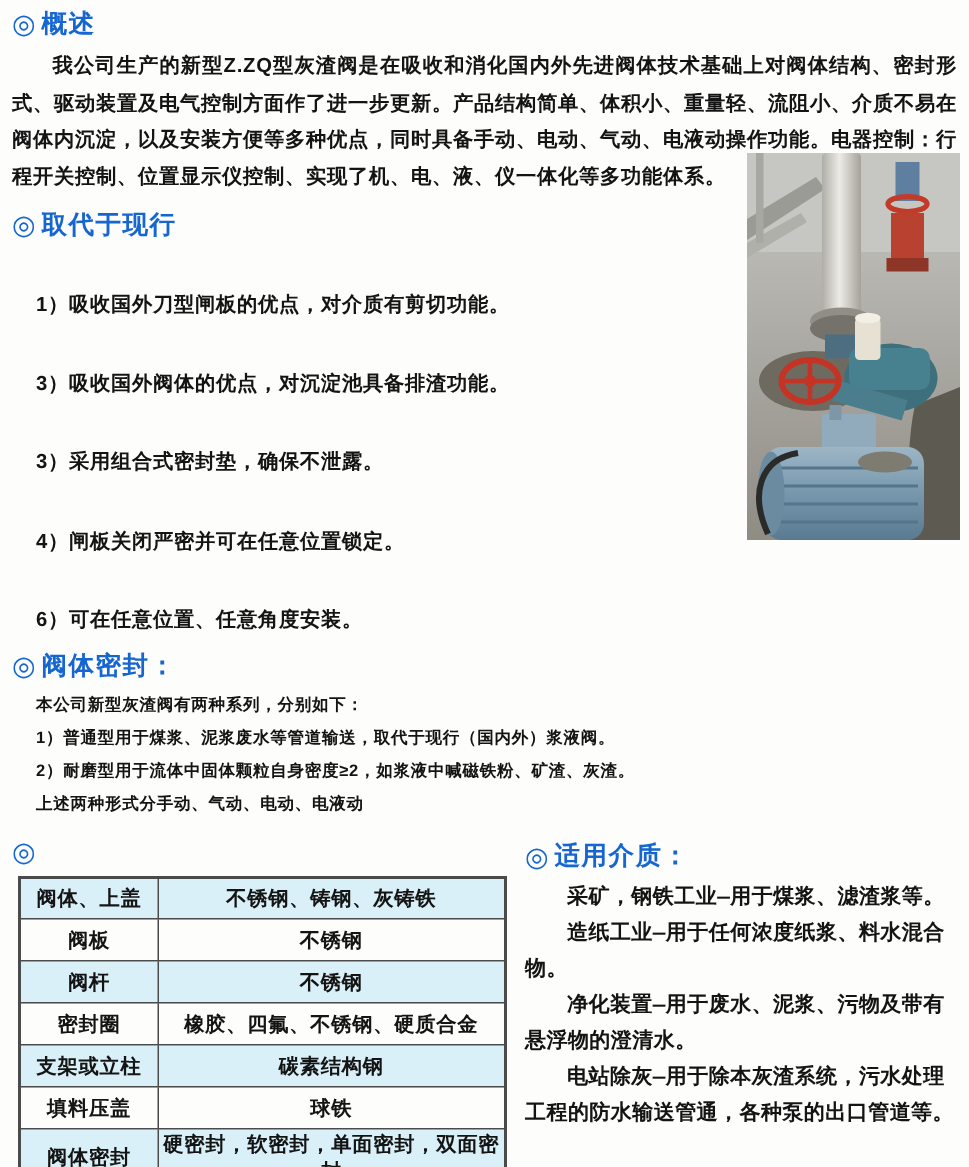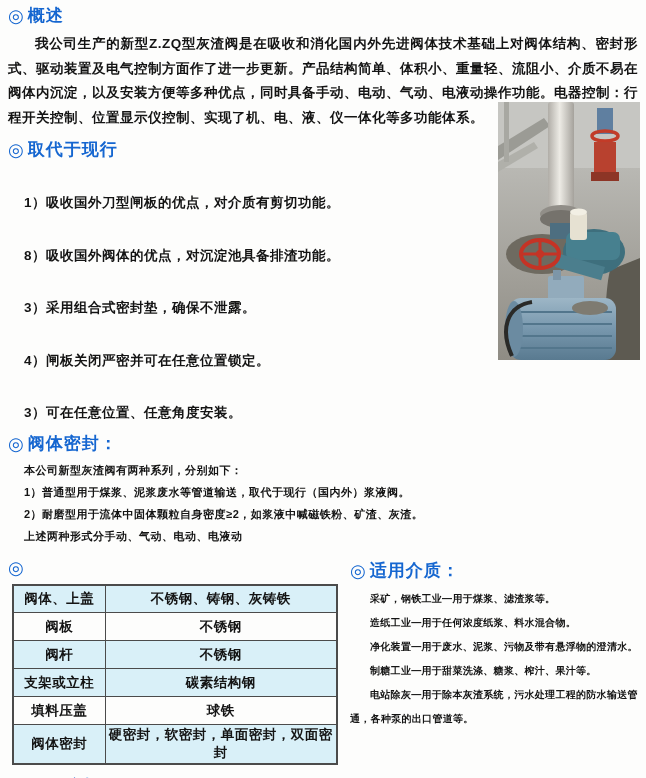--- a/index.html
+++ b/index.html
@@ -45,22 +45,22 @@
     width:326px; margin:7px 0 0 4px;
     border:2px solid #4b4b4b;
   }
   .materials-table td {
     border:1.5px solid #4b4b4b; height:28px;
     font-size:13.5px; font-weight:600; text-align:center; letter-spacing:0.5px;
   }
   .materials-table td.lbl { width:92px; }
   .media-paras { margin-top:4px; }
   .media-paras p {
-    margin:0; font-size:10px; line-height:24px; font-weight:600;
-    text-indent:2em; letter-spacing:0.3px;
+    margin:0; font-size:14px; line-height:24px; font-weight:600;
+    text-indent:2em; letter-spacing:0.3px;font-family:Liberation Mono, monospace;
   }
   
   .rules-wrap { margin-top:10px; }
   .cyan { background:#d9f0f8; }
 </style>
 </head>
 <body>
 
 <div class="page">
 
@@ -136,24 +136,24 @@
     <span>概述</span>
   </h2>
   <p class="para">我公司生产的新型Z.ZQ型灰渣阀是在吸收和消化国内外先进阀体技术基础上对阀体结构、密封形式、驱动装置及电气控制方面作了进一步更新。产品结构简单、体积小、重量轻、流阻小、介质不易在阀体内沉淀，以及安装方便等多种优点，同时具备手动、电动、气动、电液动操作功能。电器控制：行程开关控制、位置显示仪控制、实现了机、电、液、仪一体化等多功能体系。</p>
 
   <h2 class="sec-title" style="margin-top:6px;">
     <span class="ring">◎</span>
     <span>取代于现行</span>
   </h2>
   <ul class="feature-list">
     <li>1）吸收国外刀型闸板的优点，对介质有剪切功能。</li>
-    <li>8）吸收国外阀体的优点，对沉淀池具备排渣功能。</li>
+    <li>3）吸收国外阀体的优点，对沉淀池具备排渣功能。</li>
     <li>3）采用组合式密封垫，确保不泄露。</li>
     <li>4）闸板关闭严密并可在任意位置锁定。</li>
-    <li>3）可在任意位置、任意角度安装。</li>
+    <li>6）可在任意位置、任意角度安装。</li>
   </ul>
 
   <h2 class="sec-title" style="margin-top:7px;">
     <span class="ring">◎</span>
     <span>阀体密封：</span>
   </h2>
   <div class="spec-block">
     <p class="spec-line">本公司新型灰渣阀有两种系列，分别如下：</p>
     <p class="spec-line">1）普通型用于煤浆、泥浆废水等管道输送，取代于现行（国内外）浆液阀。</p>
     <p class="spec-line">2）耐磨型用于流体中固体颗粒自身密度≥2，如浆液中喊磁铁粉、矿渣、灰渣。</p>
@@ -172,20 +172,24 @@
             <td>不锈钢、铸钢、灰铸铁</td>
           </tr>
           <tr>
             <td class="lbl">阀板</td>
             <td>不锈钢</td>
           </tr>
           <tr class="cyan">
             <td class="lbl">阀杆</td>
             <td>不锈钢</td>
           </tr>
+          <tr>
+            <td class="lbl">密封圈</td>
+            <td>橡胶、四氟、不锈钢、硬质合金</td>
+          </tr>
           <tr class="cyan">
             <td class="lbl">支架或立柱</td>
             <td>碳素结构钢</td>
           </tr>
           <tr>
             <td class="lbl">填料压盖</td>
             <td>球铁</td>
           </tr>
           <tr class="cyan">
             <td class="lbl">阀体密封</td>
@@ -197,21 +201,20 @@
 
     <div class="col-right">
       <h2 class="sec-title">
         <span class="ring">◎</span>
         <span>适用介质：</span>
       </h2>
       <div class="media-paras">
         <p>采矿，钢铁工业—用于煤浆、滤渣浆等。</p>
         <p>造纸工业—用于任何浓度纸浆、料水混合物。</p>
         <p>净化装置—用于废水、泥浆、污物及带有悬浮物的澄清水。</p>
-        <p>制糖工业—用于甜菜洗涤、糖浆、榨汁、果汁等。</p>
         <p>电站除灰—用于除本灰渣系统，污水处理工程的防水输送管通，各种泵的出口管道等。</p>
       </div>
     </div>
   </div>
 
   <div class="rules-wrap">
     <h2 class="sec-title">
       <span class="ring">◎</span>
       <span>型号编制规则</span>
     </h2>

